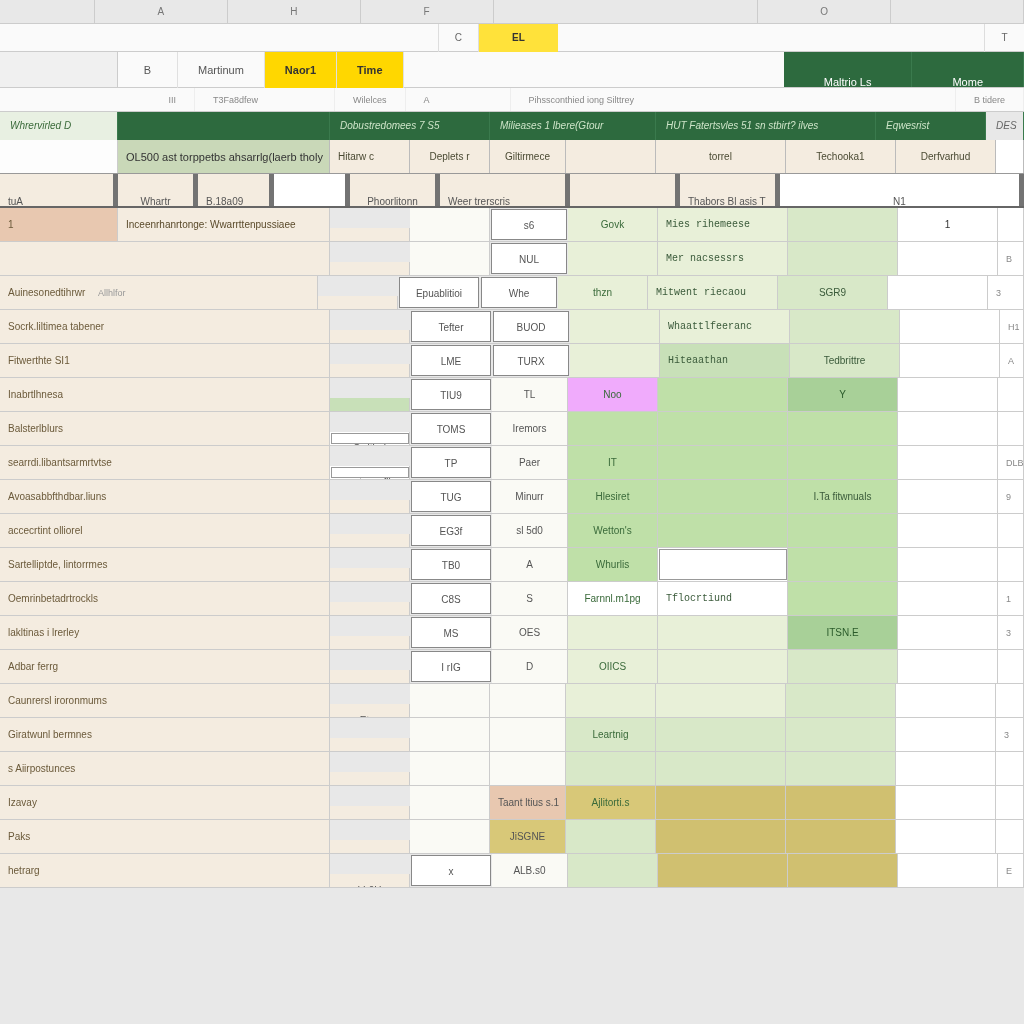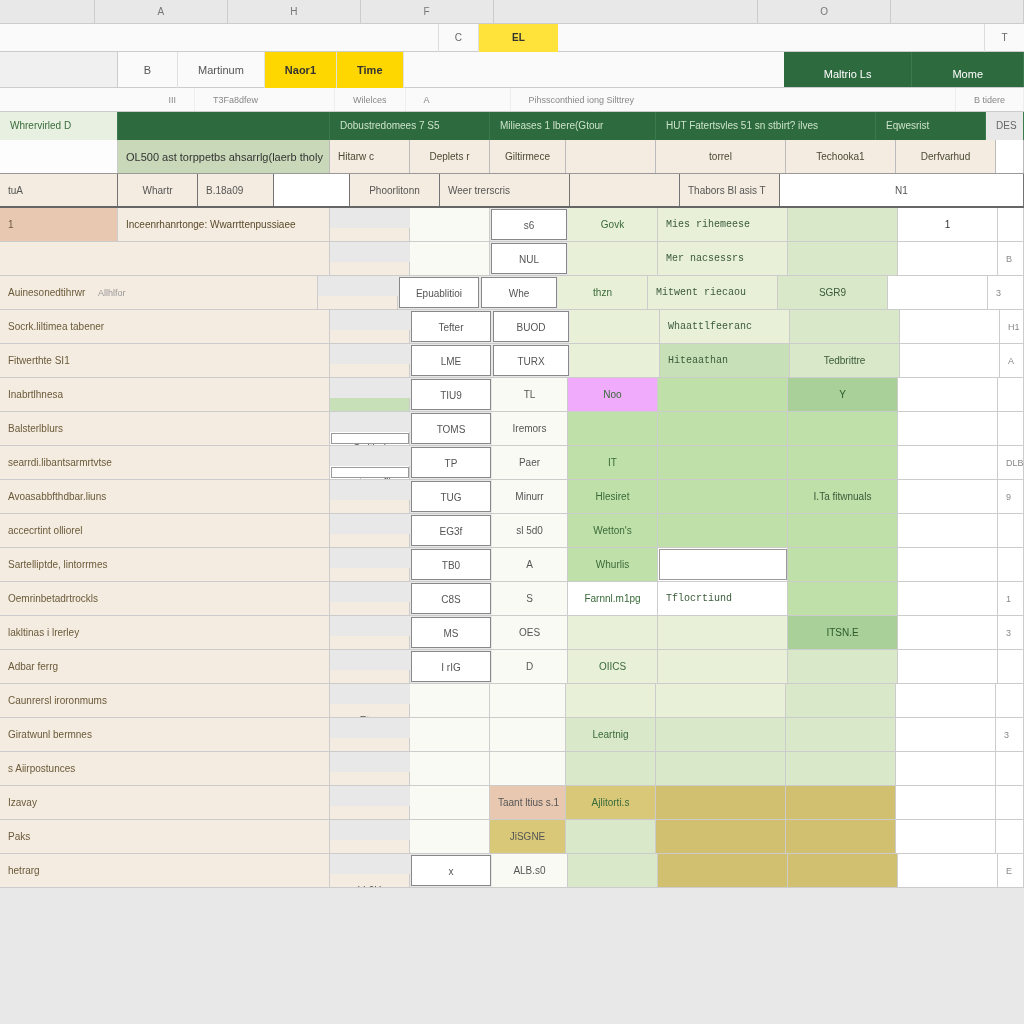--- a/index.html
+++ b/index.html
@@ -15,51 +15,51 @@
 .secondary .sp { width: 118px; }
 .secondary .cell { flex: 1; text-align: center; border-left: 1px solid #ddd; line-height: 28px; font-size: 10px; color: #666; }
 .secondary .yel { background: #ffe23a; color: #333; font-weight: bold; }
 
 
 .ribbon { display: flex; height: 36px; align-items: center; background: #fafafa; border-bottom: 1px solid #ccc; }
 .ribbon .blank { width: 118px; background: #f0f0f0; border-right: 1px solid #ccc; height: 100%; }
 .ribbon .ritem { padding: 0 20px; font-size: 11px; color: #555; border-right: 1px solid #e0e0e0; line-height: 36px; }
 .ribbon .ritem.y { background: #ffd700; color: #333; font-weight: bold; }
 .ribbon .rright { margin-left: auto; display: flex; background: #2d6a3e; height: 100%; }
-.ribbon .rright .ritem { color: #fff; border-right: 1px solid #3a7a4d; padding: 4px 40px; }
+.ribbon .rright .ritem { color: #fff; border-right: 1px solid #3a7a4d; padding: 12px 40px; }
 
 
 .subribbon { display: flex; height: 24px; background: #fafafa; border-bottom: 1px solid #ccc; font-size: 9px; color: #888; }
 .subribbon .sitem { padding: 0 18px; line-height: 24px; border-right: 1px solid #eee; }
 .subribbon .sitem.first { width: 195px; text-align: right; }
 
 
 .greenband { display: flex; height: 28px; background: #2d6a3e; color: #cde4c8; font-size: 10px; }
-.greenband .gb { padding: 0 10px; line-height: 28px; border-right: 1px solid #3a7a4d; white-space: nowrap; overflow: hidden; }
+.greenband .gb { padding: 0 10px; line-height: 28px; border-right: 1px solid #3a7a4d; white-space: nowrap; overflow: hidden; font-style: italic; }
 .gb.w1 { width: 118px; background: #e8f0e2; color: #3a6a3a; }
 .gb.w2 { width: 212px; }
 .gb.end { flex: 1; background: #e8e8e8; color: #666; text-align: center; }
 
 
 .coltitles { display: flex; height: 34px; background: #f4ece0; border-bottom: 1px solid #999; font-size: 10px; }
 .coltitles .ct { padding: 0 8px; line-height: 34px; border-right: 1px solid #bbb; color: #4a4a33; overflow: hidden; white-space: nowrap; }
 .coltitles .ctnum { width: 118px; background: #fdfdfd; border-right: 1px solid #ccc; }
 .coltitles .ctlong { width: 212px; background: #c9d8b8; color: #333; font-size: 11px; }
 .coltitles .ct3 { width: 80px; padding-left: 8px; }
 .coltitles .ct4 { width: 80px; text-align: center; }
 .coltitles .ct5 { width: 76px; text-align: center; }
 .coltitles .ct6 { width: 90px; }
 .coltitles .ct7 { width: 130px; text-align: center; }
 .coltitles .ct8 { width: 110px; text-align: center; }
 .coltitles .ct9 { width: 100px; text-align: center; }
 .coltitles .ctend { flex: 1; background: #fff; }
 
 
 .coltitles2 { display: flex; height: 34px; background: #f4ece0; border-bottom: 2px solid #666; font-size: 10px; }
-.coltitles2 .ct { padding: 0 8px; line-height: 34px; border-right: 1px solid #737373; color: #555; overflow: hidden; white-space: nowrap; }
+.coltitles2 .ct { padding: 11px 8px; line-height: 34px; border-right: 5px solid #737373; color: #555; overflow: hidden; white-space: nowrap; }
 
 
 .datarow { display: flex; height: 34px; border-bottom: 1px solid #ccc; font-size: 10px; }
 .datarow .dc { padding: 0 8px; line-height: 34px; border-right: 1px solid #ccc; overflow: hidden; white-space: nowrap; }
 .dc.c1 { width: 118px; background: #f4ece0; color: #6b5a3a; }
 .dc.c2 { width: 212px; background: #f4ece0; color: #5a4a2a; }
 .dc.c3 { width: 80px; background: #f4ece0; text-align: center; color: #555; margin-top: 20px; }
 .dc.c4 { width: 80px; background: #fafaf5; text-align: center; color: #555; }
 .dc.c5 { width: 76px; background: #fafaf5; text-align: center; color: #555; }
 .dc.c6 { width: 90px; background: #e8f0d8; text-align: center; color: #3a6a3a; }

